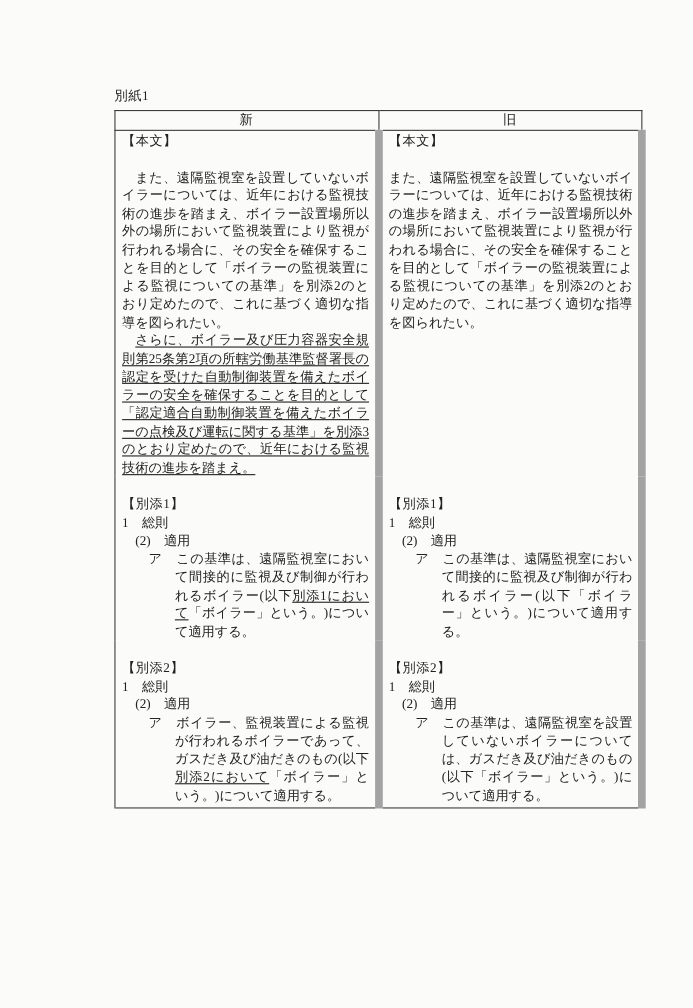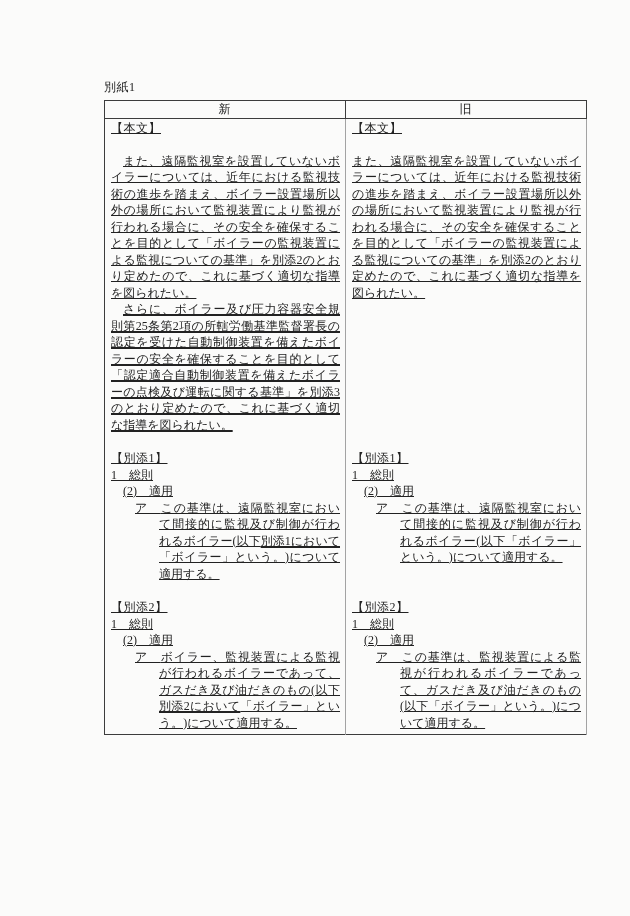--- a/index.html
+++ b/index.html
@@ -48,24 +48,23 @@
     border: 1px solid #3c3c3c;
     font-weight: normal;
     text-align: center;
     height: 16px;
     padding: 0;
     font-size: 12px;
     letter-spacing: 1px;
   }
   table.cmp td {
     border-left: 1px solid #3c3c3c;
-    border-right: 1px solid #a3a3a3;
+    border-right: 7px solid #a3a3a3;
     vertical-align: top;
     padding: 1px 5px 0 6px;
-    text-decoration: underline;
   }
   table.cmp tr.section-gap td {
     padding-top: 17px;
   }
   table.cmp tr.last td {
     padding-bottom: 3px;
   }
   .sec-heading {
     letter-spacing: 0.5px;
   }
@@ -111,21 +110,21 @@
           <th>新</th>
           <th>旧</th>
         </tr>
       </thead>
       <tbody>
 
         <tr>
           <td>
             <div class="sec-heading pre-blank">【本文】</div>
             <p class="para ind"><span>また、遠隔監視室を設置していないボイラーについては、近年における監視技術の進歩を踏まえ、ボイラー設置場所以外の場所において監視装置により監視が行われる場合に、その安全を確保することを目的として「ボイラーの監視装置による監視についての基準」を別添2のとおり定めたので、これに基づく適切な指導を図られたい。</span></p>
-            <p class="para ind"><span class="u">さらに、ボイラー及び圧力容器安全規則第25条第2項の所轄労働基準監督署長の認定を受けた自動制御装置を備えたボイラーの安全を確保することを目的として「認定適合自動制御装置を備えたボイラーの点検及び運転に関する基準」を別添3のとおり定めたので、これに基づく適切な指導を図られたい。</span></p>
+            <p class="para ind"><span class="u">さらに、ボイラー及び圧力容器安全規則第25条第2項の所轄労働基準監督署長の認定を受けた自動制御装置を備えたボイラーの安全を確保することを目的として「認定適合自動制御装置を備えたボイラーの点検及び運転に関する基準」を別添3のとおり定めたので、近年における監視技術の進歩を踏まえ。</span></p>
           </td>
           <td>
             <div class="sec-heading pre-blank">【本文】</div>
             <p class="para"><span>また、遠隔監視室を設置していないボイラーについては、近年における監視技術の進歩を踏まえ、ボイラー設置場所以外の場所において監視装置により監視が行われる場合に、その安全を確保することを目的として「ボイラーの監視装置による監視についての基準」を別添2のとおり定めたので、これに基づく適切な指導を図られたい。</span></p>
           </td>
         </tr>
 
         <tr class="section-gap">
           <td>
             <div class="sec-heading">【別添1】</div>
@@ -145,21 +144,21 @@
           <td>
             <div class="sec-heading">【別添2】</div>
             <div class="o1">1　総則</div>
             <div class="o2">(2)　適用</div>
             <div class="o3"><span>ア　</span><span>ボイラー、監視装置による監視が行われるボイラーであって、ガスだき及び油だきのもの(以下</span><span class="u">別添2において</span><span>「ボイラー」という。)について適用する。</span></div>
           </td>
           <td>
             <div class="sec-heading">【別添2】</div>
             <div class="o1">1　総則</div>
             <div class="o2">(2)　適用</div>
-            <div class="o3">ア　この基準は、監視装置による監視が行われるボイラーであって、ガスだき及び油だきのもの(以下「ボイラー」という。)について適用する。</div>
+            <div class="o3">ア　この基準は、遠隔監視室を設置していないボイラーについては、ガスだき及び油だきのもの(以下「ボイラー」という。)について適用する。</div>
           </td>
         </tr>
 
       </tbody>
     </table>
 
   </div>
 </div>
 
 </body></html>

